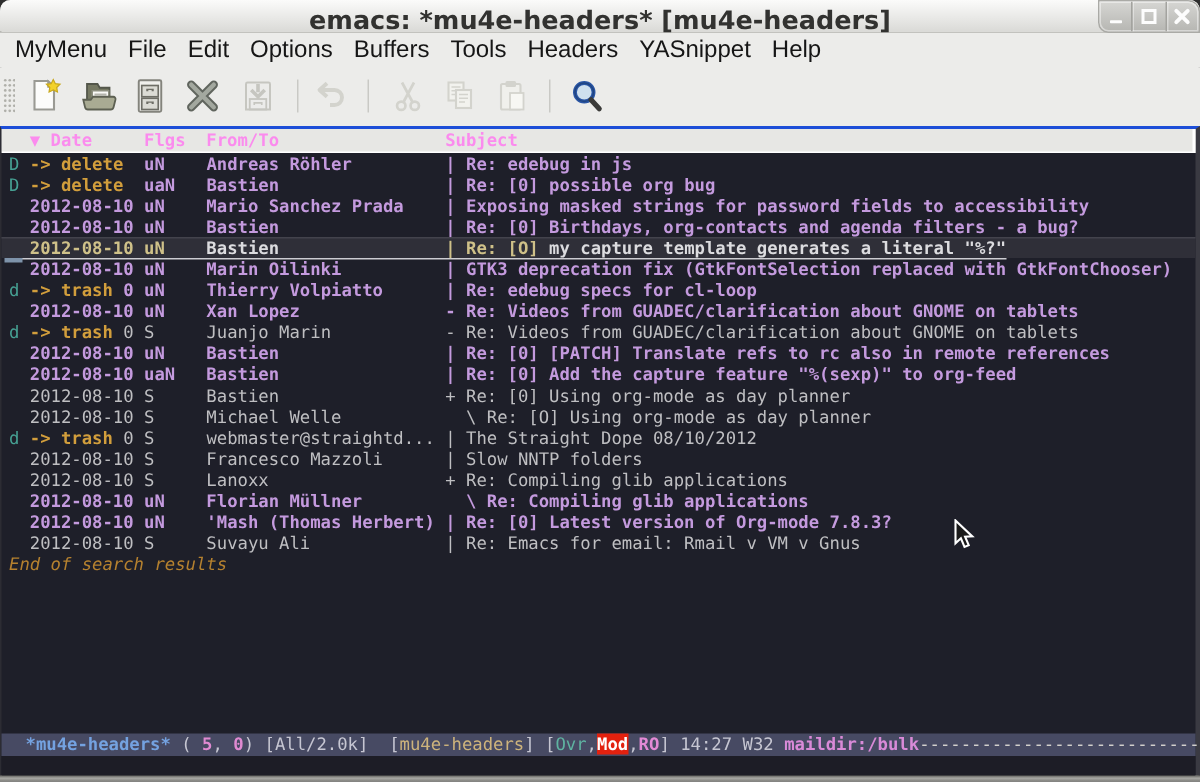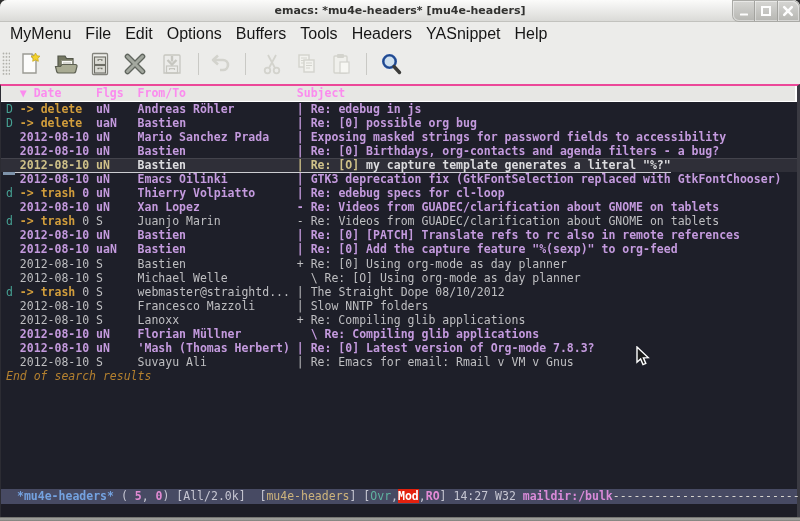--- a/index.html
+++ b/index.html
@@ -6,40 +6,40 @@
   *{box-sizing:border-box;}
   #window{position:absolute;left:0;top:0;width:800px;height:521px;
     font-family:"Liberation Sans",sans-serif;border-radius:7px 7px 0 0;
     box-shadow:inset 0 0 0 1px #8f8f8b;background:#ececea;}
   
   #titlebar{position:absolute;left:0;top:0;width:100%;height:22px;
     border-radius:7px 7px 0 0;
     background:linear-gradient(#fbfbfa,#e9e9e7 55%,#dadad7);
     border-bottom:1px solid #c2c2be;}
   #title-text{position:absolute;left:0;right:0;top:3.5px;text-align:center;
-    font-family:"DejaVu Sans",sans-serif;font-size:11px;font-weight:bold;color:#323230;}
+    font-family:"DejaVu Sans",sans-serif;font-size:17px;font-weight:bold;color:#323230;}
   #winbuttons{position:absolute;right:1px;top:1px;height:20px;width:66px;
     display:flex;border-radius:0 7px 0 6px;overflow:hidden;
     background:linear-gradient(#d6d6d3,#b6b6b2);
     box-shadow:inset 0 0 0 1px rgba(255,255,255,.45), 0 0 0 1px #aaaaa6;}
   .winbtn{flex:1;position:relative;display:flex;align-items:center;justify-content:center;}
   .winbtn + .winbtn{border-left:1px solid #a3a39f;box-shadow:inset 1px 0 0 rgba(255,255,255,.4);}
   .winbtn svg{display:block;}
   
   #menubar{position:absolute;left:0;top:22px;width:100%;height:23px;
     background:#ececea;display:flex;align-items:center;padding-left:10px;}
   .menu-item{font-size:16px;color:#161616;margin-right:14px;white-space:nowrap;}
   
   #toolbar{position:absolute;left:0;top:45px;width:100%;height:39px;background:#ececea;}
   .tool{position:absolute;top:6px;width:26px;height:26px;display:flex;align-items:center;justify-content:center;}
   .tool-sep{position:absolute;top:8px;width:1px;height:22px;background:#c9c9c5;}
   #drag-handle{position:absolute;left:2px;top:7px;width:8px;height:24px;}
   
   #textarea{position:absolute;left:0;top:84px;width:800px;height:433px;
-    background:#1e1f29;border-top:2px solid #ec4899;
+    background:#1e1f29;border-top:2px solid #1d4ed8;
     border-left:1px solid #2c2c33;border-right:3px solid #3a3a42;
     font-family:"DejaVu Sans Mono",monospace;font-size:11.5px;}
   #header-line{position:absolute;left:0;top:0px;width:796px;height:15.5px;
     background:#e7e7e4;color:#fb8bee;font-weight:bold;
     line-height:15px;white-space:pre;
     box-shadow:inset -2px -1px 0 #ffffff;}
   #rows{position:absolute;left:0;top:16px;width:100%;}
   .row{height:14.05px;line-height:14.05px;white-space:pre;padding-left:5px;}
   .row span{white-space:pre;}
   .c-unread{color:#c49ade;font-weight:bold;}
@@ -210,21 +210,21 @@
     </div>
 
   <div id="textarea">
     <div id="header-line" style="padding-left: 5px;">  ▼ Date     Flgs  From/To                Subject</div>
     <div id="rows">
         <div class="row"><span class="c-mark">D </span><span class="c-arrow c-arrow-flat">-&gt; </span><span class="c-arrow">delete</span><span class="c-unread">  </span><span class="c-unread">uN    </span><span class="c-unread">Andreas Röhler         </span><span class="c-unread">| Re: edebug in js</span></div>
         <div class="row"><span class="c-mark">D </span><span class="c-arrow c-arrow-flat">-&gt; </span><span class="c-arrow">delete</span><span class="c-unread">  </span><span class="c-unread">uaN   </span><span class="c-unread">Bastien                </span><span class="c-unread">| Re: [0] possible org bug</span></div>
         <div class="row"><span class="c-mark">  </span><span class="c-unread">2012-08-10 </span><span class="c-unread">uN    </span><span class="c-unread">Mario Sanchez Prada    </span><span class="c-unread">| Exposing masked strings for password fields to accessibility</span></div>
         <div class="row"><span class="c-mark">  </span><span class="c-unread">2012-08-10 </span><span class="c-unread">uN    </span><span class="c-unread">Bastien                </span><span class="c-unread">| Re: [0] Birthdays, org-contacts and agenda filters - a bug?</span></div>
         <div class="row row-current"><span class="cur-underline"><span class="c-mark">  </span><span class="c-khaki">2012-08-10 </span><span class="c-khaki">uN    </span><span class="c-white">Bastien                </span><span class="c-khaki">| Re: [O] </span><span class="c-white">my capture template generates a literal "%?"</span></span></div>
-        <div class="row"><span class="c-mark">  </span><span class="c-unread">2012-08-10 </span><span class="c-unread">uN    </span><span class="c-unread">Emacs Oilinki          </span><span class="c-unread">| GTK3 deprecation fix (GtkFontSelection replaced with GtkFontChooser)</span></div>
+        <div class="row"><span class="c-mark">  </span><span class="c-unread">2012-08-10 </span><span class="c-unread">uN    </span><span class="c-unread">Marin Oilinki          </span><span class="c-unread">| GTK3 deprecation fix (GtkFontSelection replaced with GtkFontChooser)</span></div>
         <div class="row"><span class="c-mark">d </span><span class="c-arrow c-arrow-flat">-&gt; </span><span class="c-arrow">trash</span><span class="c-unread"> 0 </span><span class="c-unread">uN    </span><span class="c-unread">Thierry Volpiatto      </span><span class="c-unread">| Re: edebug specs for cl-loop</span></div>
         <div class="row"><span class="c-mark">  </span><span class="c-unread">2012-08-10 </span><span class="c-unread">uN    </span><span class="c-unread">Xan Lopez              </span><span class="c-unread">- Re: Videos from GUADEC/clarification about GNOME on tablets</span></div>
         <div class="row"><span class="c-mark">d </span><span class="c-arrow c-arrow-flat">-&gt; </span><span class="c-arrow">trash</span><span class="c-read"> 0 </span><span class="c-read">S     </span><span class="c-read">Juanjo Marin           </span><span class="c-read">- Re: Videos from GUADEC/clarification about GNOME on tablets</span></div>
         <div class="row"><span class="c-mark">  </span><span class="c-unread">2012-08-10 </span><span class="c-unread">uN    </span><span class="c-unread">Bastien                </span><span class="c-unread">| Re: [0] [PATCH] Translate refs to rc also in remote references</span></div>
         <div class="row"><span class="c-mark">  </span><span class="c-unread">2012-08-10 </span><span class="c-unread">uaN   </span><span class="c-unread">Bastien                </span><span class="c-unread">| Re: [0] Add the capture feature "%(sexp)" to org-feed</span></div>
         <div class="row"><span class="c-mark">  </span><span class="c-read">2012-08-10 </span><span class="c-read">S     </span><span class="c-read">Bastien                </span><span class="c-read">+ Re: [0] Using org-mode as day planner</span></div>
         <div class="row"><span class="c-mark">  </span><span class="c-read">2012-08-10 </span><span class="c-read">S     </span><span class="c-read">Michael Welle          </span><span class="c-read">  \ Re: [O] Using org-mode as day planner</span></div>
         <div class="row"><span class="c-mark">d </span><span class="c-arrow c-arrow-flat">-&gt; </span><span class="c-arrow">trash</span><span class="c-read"> 0 </span><span class="c-read">S     </span><span class="c-read">webmaster@straightd... </span><span class="c-read">| The Straight Dope 08/10/2012</span></div>
         <div class="row"><span class="c-mark">  </span><span class="c-read">2012-08-10 </span><span class="c-read">S     </span><span class="c-read">Francesco Mazzoli      </span><span class="c-read">| Slow NNTP folders</span></div>
         <div class="row"><span class="c-mark">  </span><span class="c-read">2012-08-10 </span><span class="c-read">S     </span><span class="c-read">Lanoxx                 </span><span class="c-read">+ Re: Compiling glib applications</span></div>

